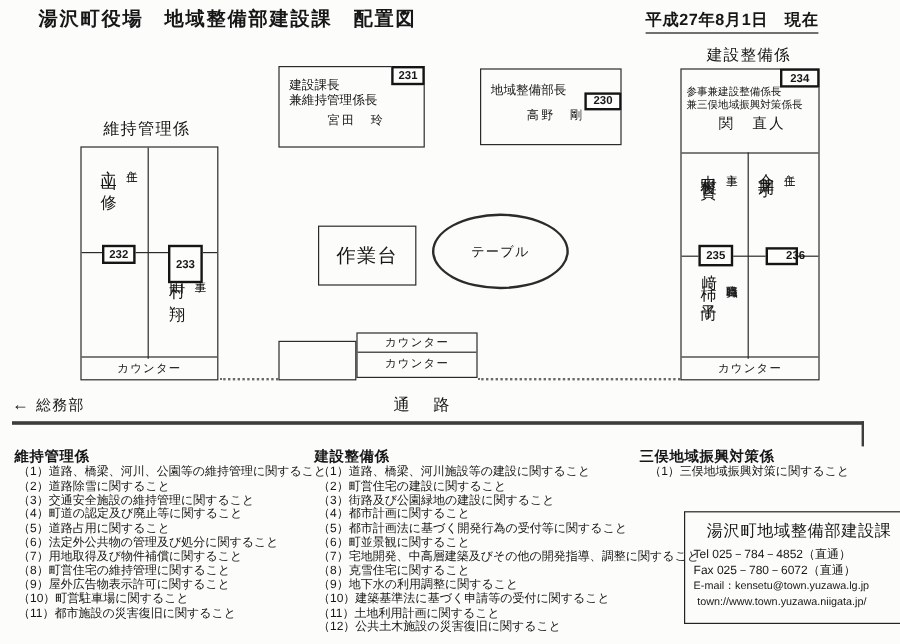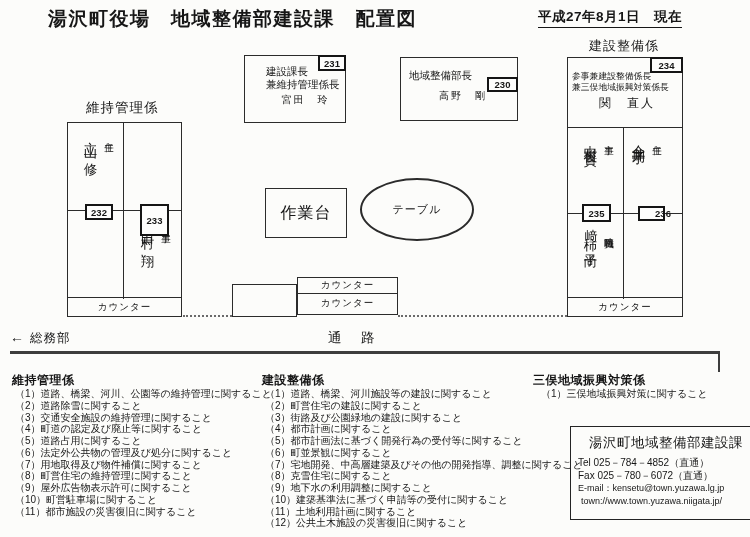--- a/index.html
+++ b/index.html
@@ -11,21 +11,21 @@
        font-size:9.5px;font-weight:600;display:flex;align-items:center;justify-content:center;}
   .ext.thick{border-width:2.5px;}
   .divider-v{position:absolute;border-left:1.3px solid #2b2b2b;width:0;}
   .divider-h{position:absolute;border-top:1.3px solid #2b2b2b;height:0;}
   .counter-strip{position:absolute;left:0;right:0;bottom:0;height:18px;border-top:1.3px solid #2b2b2b;
        display:flex;align-items:center;justify-content:center;font-size:9.5px;letter-spacing:1px;}
   .vseat{position:absolute;display:flex;flex-direction:row-reverse;justify-content:flex-start;gap:3px;}
   .vseat span{writing-mode:vertical-rl;text-orientation:upright;display:block;}
   .vrole{font-size:9.5px;letter-spacing:1.5px;padding-top:3px;}
   .vname{font-size:13.5px;letter-spacing:2.5px;}
-  .page-title{position:absolute;left:48px;top:6px;font-size:19px;font-weight:bold;letter-spacing:1.5px;}
+  .page-title{position:absolute;left:32px;top:6px;font-size:16px;font-weight:bold;letter-spacing:1.5px;}
   .date-label{position:absolute;left:538px;top:8px;font-size:13.5px;font-weight:bold;
        border-bottom:1.6px solid #161616;padding-bottom:1px;letter-spacing:0.5px;}
   .section-label{position:absolute;font-size:13.5px;letter-spacing:1px;}
   .desk-title{font-size:10.5px;line-height:13px;}
   .desk-name{font-size:10px;text-align:center;letter-spacing:2px;margin-top:2px;}
   .small-title{font-size:8.8px;line-height:11px;white-space:nowrap;}
   .centered{display:flex;align-items:center;justify-content:center;}
   .duty-header{position:absolute;font-size:12px;font-weight:bold;letter-spacing:0.5px;}
   .duty-list{position:absolute;font-size:10px;line-height:11.75px;white-space:nowrap;}
   .dotted{position:absolute;border-top:2px dotted #6a6a6a;height:0;}
@@ -57,21 +57,21 @@
     </div>
     <div class="vseat" style="left:72px;top:99px;width:32px;height:76px;">
       <span class="vrole">主事</span>
       <span class="vname">田村　翔</span>
     </div>
     <div class="ext" style="left:17px;top:81px;width:28px;height:16px;">232</div>
     <div class="ext" style="left:72px;top:81px;width:29px;height:32px;">233</div>
     <div class="counter-strip">カウンター</div>
   </div>
 
-  <div class="box" style="left:244px;top:55px;width:102px;height:68px;padding-left:13px;">
+  <div class="box" style="left:232px;top:55px;width:122px;height:68px;">
     <div class="ext" style="right:-1px;top:-1px;width:28px;height:16px;">231</div>
     <div style="padding:9px 0 0 8px;">
       <div class="desk-title">建設課長</div>
       <div class="desk-title">兼維持管理係長</div>
       <div class="desk-name">宮田　玲</div>
     </div>
   </div>
 
   <div class="box" style="left:400px;top:57px;width:118px;height:64px;">
     <div class="ext" style="right:-1px;top:-1px;width:31px;height:15px;margin-top:20px;">230</div>

